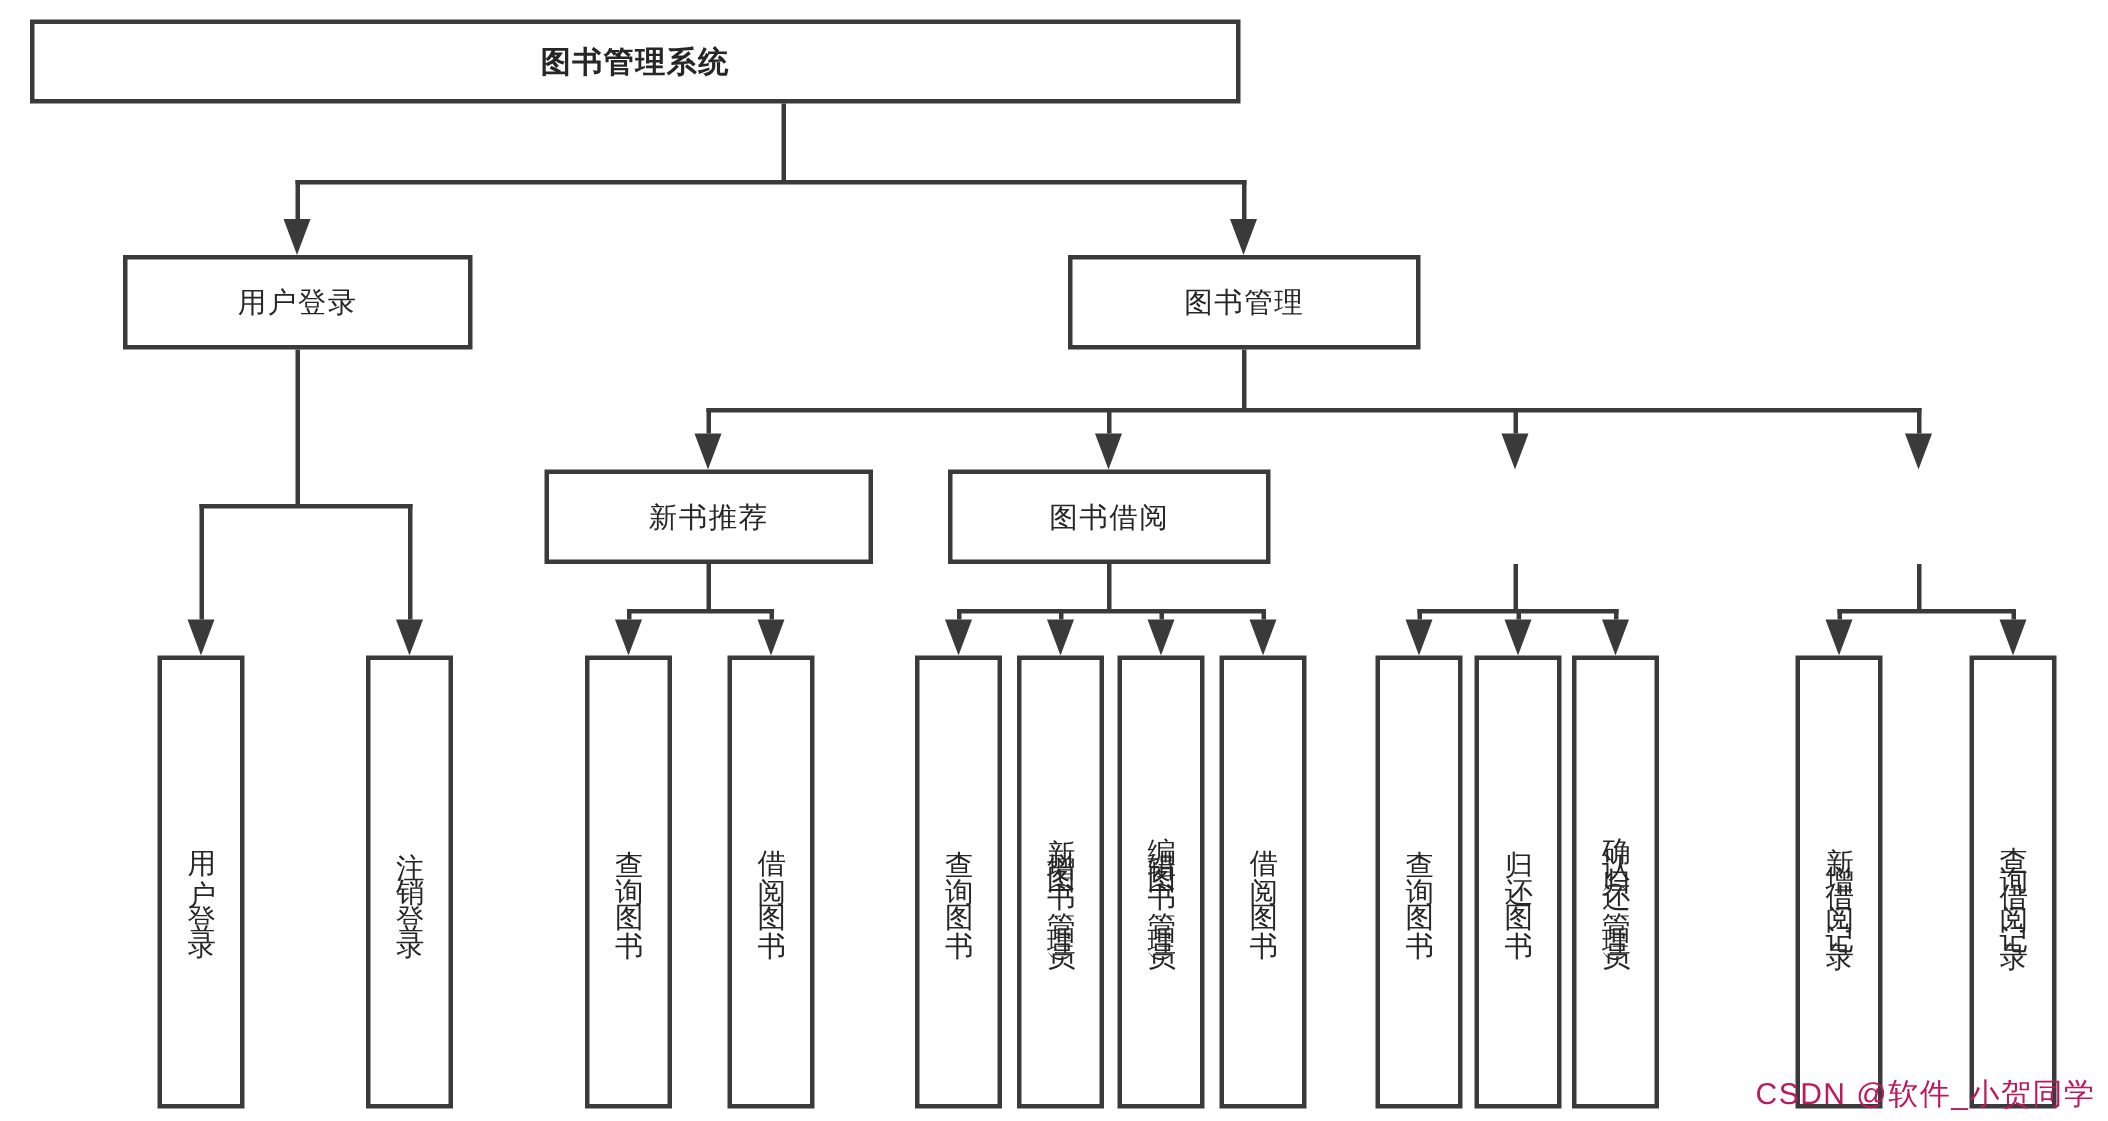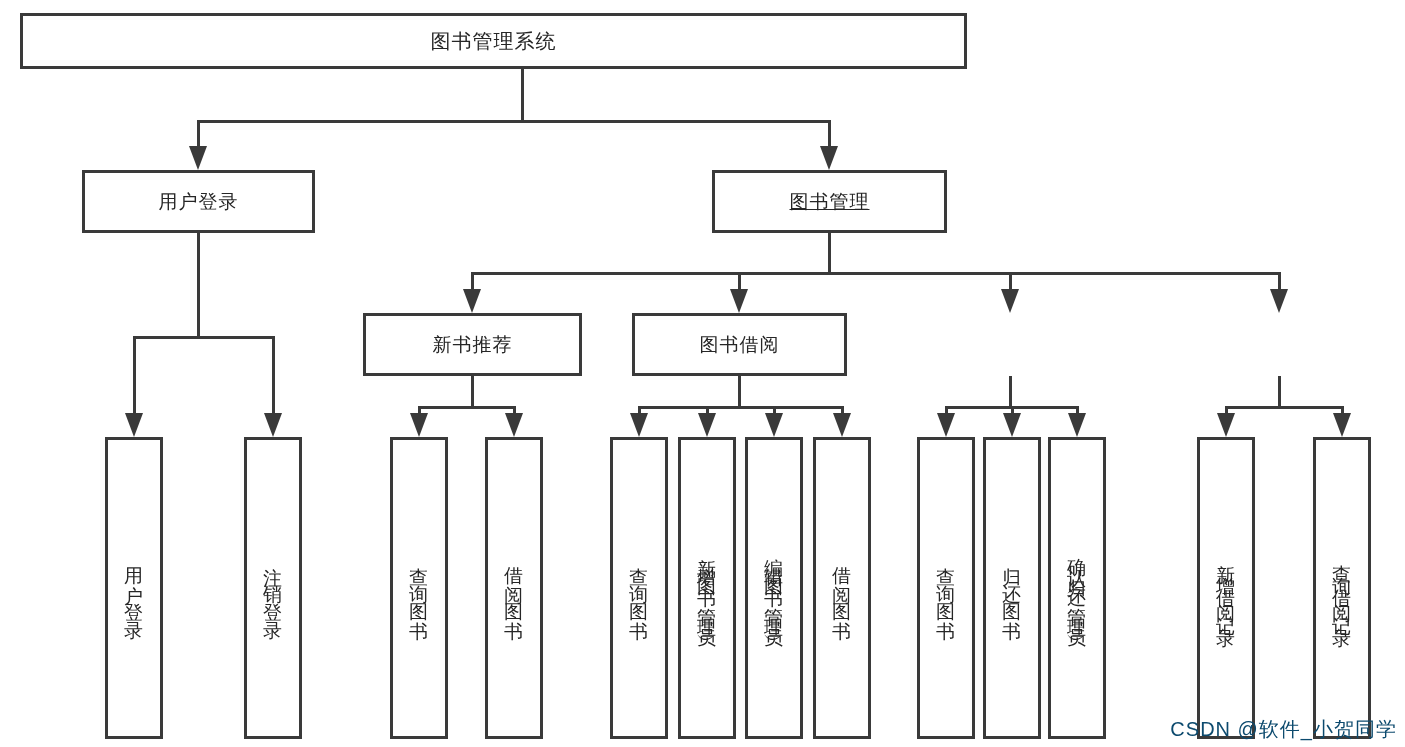--- a/index.html
+++ b/index.html
@@ -50,47 +50,47 @@
     position: absolute;
     width: 0; height: 0;
     border-left: 9px solid transparent;
     border-right: 9px solid transparent;
     border-top: 24px solid #3a3a3a;
   }
   .watermark {
     position: absolute;
     top: 716px;
     right: 8px;
-    color: #0c4a6e;
+    color: #be185d;
     font-size: 20px;
     letter-spacing: 1px;
     pointer-events: none;
     text-align: right;
   }
 </style>
 </head>
 <body>
 
 <div id="canvas">
 
-  <div class="box root" style="left:20px; top:13px; width:947px; height:56px;">
+  <div class="box root" style="left:20px; top:13px; width:807px; height:56px;font-weight:bold;">
     <span>图书管理系统</span>
   </div>
 
   <div class="vline" style="left:521px; top:69px; height:51px;"></div>
   <div class="hline" style="left:197px; top:120px; width:634px;"></div>
   <div class="vline" style="left:197px; top:120px; height:26px;"></div>
   <div class="arr" style="left:189px; top:146px;"></div>
   <div class="vline" style="left:828px; top:120px; height:26px;"></div>
   <div class="arr" style="left:820px; top:146px;"></div>
 
   <div class="box" style="left:82px; top:170px; width:233px; height:63px;">
     <span>用户登录</span>
   </div>
-  <div class="box" style="left:712px; top:170px; width:235px; height:63px;text-decoration:underline;">
+  <div class="box" style="left:712px; top:170px; width:235px; height:63px;">
     <span>图书管理</span>
   </div>
 
   <div class="vline" style="left:197px; top:233px; height:103px;"></div>
   <div class="hline" style="left:133px; top:336px; width:142px;"></div>
   <div class="vline" style="left:133px; top:336px; height:77px;"></div>
   <div class="arr" style="left:125px; top:413px;"></div>
   <div class="vline" style="left:272px; top:336px; height:77px;"></div>
   <div class="arr" style="left:264px; top:413px;"></div>
 

